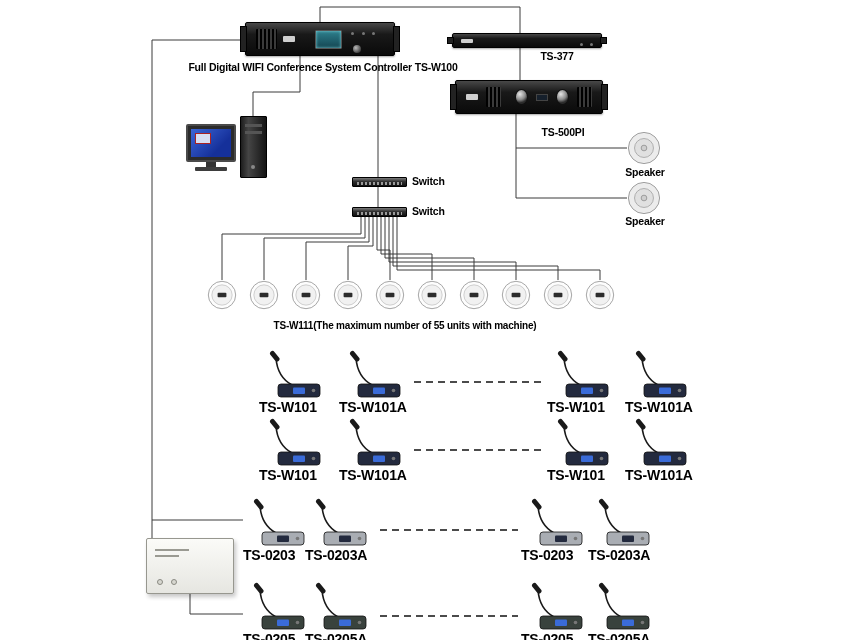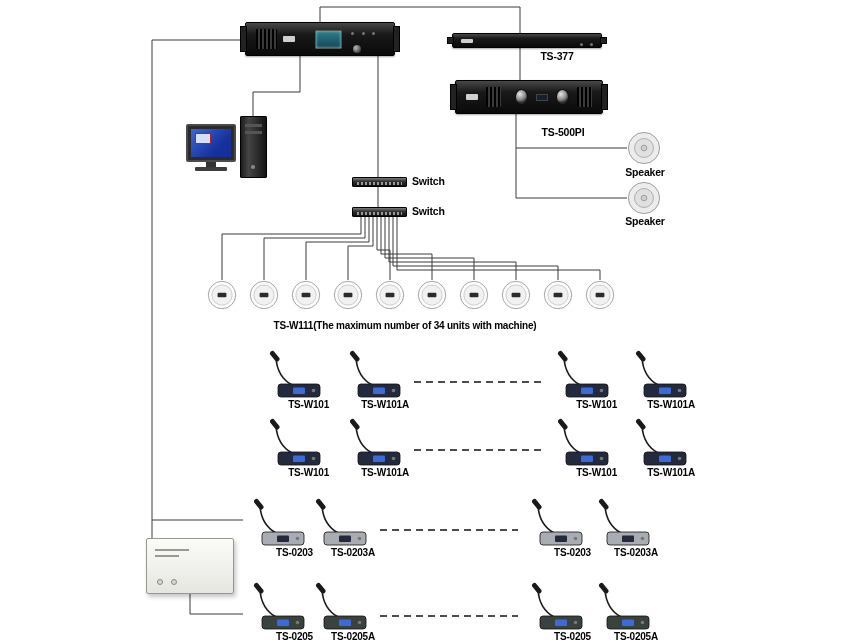--- a/index.html
+++ b/index.html
@@ -42,21 +42,21 @@
   .pwr { position:absolute; left:10px; bottom:8px; width:4px; height:4px; border-radius:50%; background:#888; }
 
   
   .psu { background:linear-gradient(#fbfbf8,#e6e6e1); border:1px solid #97978f; border-radius:2px; box-shadow:2px 3px 4px rgba(0,0,0,.22); }
   .psu .mark { position:absolute; left:8px; height:2px; background:#9a9a92; }
   .psu .term { position:absolute; width:6px; height:6px; border-radius:50%; border:1px solid #8a8a82; background:#d7d7d0; }
 
   
   .mic { position:absolute; width:70px; z-index:2; }
   .mic svg { width:64px; height:50px; display:block; margin:0 auto; }
-  .mic-label { font-size:10px; font-weight:bold; text-align:right; letter-spacing:-0.2px; margin-top:-1px; }
+  .mic-label { font-size:14px; font-weight:bold; text-align:left; letter-spacing:-0.2px; margin-top:-1px; }
   .w101  { --mic-base:#232a3e; --mic-screen:#3a6bd8; }
   .m0203 { --mic-base:#a9adb3; --mic-screen:#232a3e; }
   .m0205 { --mic-base:#39423d; --mic-screen:#3a6bd8; }
   .ceil { position:absolute; width:30px; height:30px; z-index:2; }
   .spk  { position:absolute; width:34px; height:34px; z-index:2; }
 </style>
 </head>
 <body>
 
 <svg width="0" height="0" style="position:absolute" aria-hidden="true">
@@ -116,20 +116,21 @@
       <div class="logo-chip"></div>
       <div class="ctl-screen" style="flex:0 0 auto;margin-left:14px"></div>
       <div style="margin-left:auto">
         <span class="btn-dot"></span>
         <span class="btn-dot"></span>
         <span class="btn-dot"></span>
         <span class="knob-sm"></span>
       </div>
     </div>
   </div>
+  <div class="lbl" style="left:158px;top:62px;width:330px">Full Digital WIFI Conference System Controller TS-W100</div>
 
   <div class="dev rack" style="left:452px;top:33px;width:150px;height:15px">
     <div class="rack-inner" style="padding:0 8px">
       <div class="logo-chip" style="width:12px;height:4px"></div>
       <div style="margin-left:auto">
         <span class="btn-dot"></span>
         <span class="btn-dot"></span>
       </div>
     </div>
   </div>
@@ -201,21 +202,21 @@
     </svg>
   <svg class="ceil" style="left:501px;top:280px">
       <use href="#ceil"></use>
     </svg>
   <svg class="ceil" style="left:543px;top:280px">
       <use href="#ceil"></use>
     </svg>
   <svg class="ceil" style="left:585px;top:280px">
       <use href="#ceil"></use>
     </svg>
-  <div class="lbl" style="left:235px;top:320px;width:340px;font-size:10px">TS-W111(The maximum number of 34 units with machine)</div>
+  <div class="lbl" style="left:235px;top:320px;width:340px;font-size:10px">TS-W111(The maximum number of 55 units with machine)</div>
 
   <div class="mic w101" style="left:259px;top:350px">
     <svg>
         <use href="#mic"></use>
       </svg>
     <div class="mic-label">TS-W101</div>
   </div>
   <div class="mic w101" style="left:339px;top:350px">
     <svg>
         <use href="#mic"></use>

